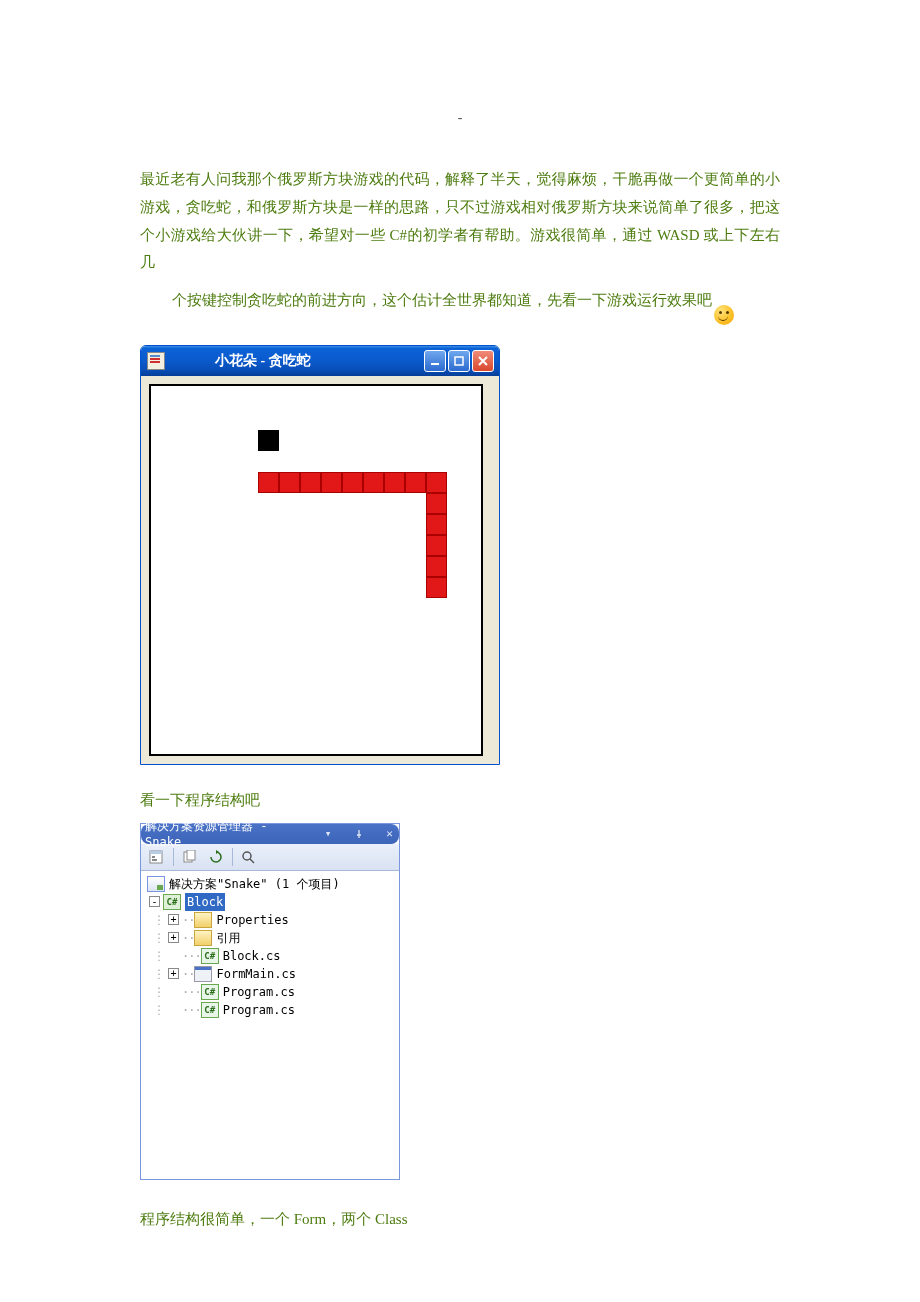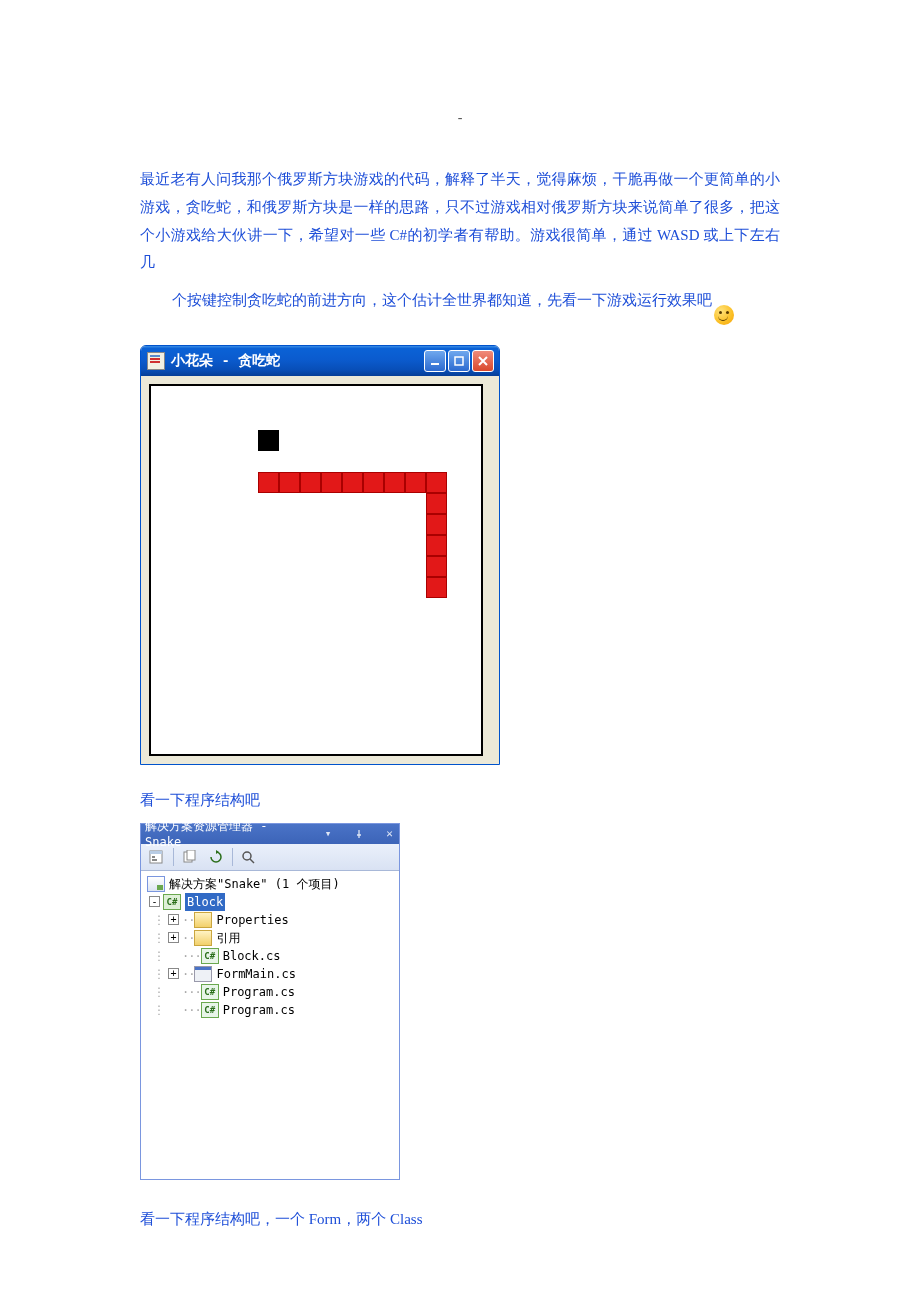--- a/index.html
+++ b/index.html
@@ -14,21 +14,21 @@
     box-sizing: border-box;
     width: 920px;
   }
   .dash-top {
     text-align: center;
     color: #555;
     font-size: 14px;
     margin-bottom: 40px;
   }
   .para {
-    color: #1d4ed8;
+    color: #4d7c0f;
     font-size: 15px;
     line-height: 1.85;
     text-align: justify;
     margin: 0 0 10px 0;
   }
   .para.inline {
     display: inline;
   }
   .emoji-wrap {
     display: flex;
@@ -92,25 +92,26 @@
   .title-icon::after {
     content: '';
     position: absolute;
     left: 2px; top: 5px;
     width: 10px; height: 2px;
     background: #d03030;
     box-shadow: 0 3px 0 #d03030, 0 -3px 0 #5a8acc;
   }
   .title-text {
     color: #fff;
-    font-family: Liberation Mono, monospace;
+    font-family: Liberation Serif, serif;
     font-size: 14px;
     font-weight: bold;
     flex: 1;
     white-space: nowrap;
+    margin-left: 44px;
   }
   .win-btns {
     display: flex;
     gap: 2px;
   }
   .win-btn {
     width: 22px; height: 22px;
     border-radius: 3px;
     border: 1px solid #fff;
     background: linear-gradient(to bottom, #6fa8ee, #2c6ad0);
@@ -154,20 +155,21 @@
   .sln-title {
     height: 20px;
     background: linear-gradient(to bottom, #4a73c7, #3c64b8);
     color: #ffffff;
     font-family: "NSimSun","SimSun",monospace;
     font-size: 12px;
     display: flex;
     align-items: center;
     padding: 0 4px;
     gap: 20px;
+    border-radius: 8px;
   }
   .sln-title .spacer { flex: 1; }
   .sln-title-btn {
     width: 13px; height: 13px;
     display: flex; align-items: center; justify-content: center;
     color: #dfe6f5;
     font-size: 11px;
   }
   .sln-toolbar {
     height: 26px;
@@ -401,15 +403,15 @@
         <span class="dots">⋮</span>
         <span class="indent" style="width:4px"></span>
         <span class="expander blank"></span>
         <span class="dots">···</span>
         <span class="node-icon ic-cs">C#</span>
         <span class="tree-label">Program.cs</span>
       </div>
     </div>
   </div>
 
-  <p class="para" style="margin-top:26px;">看一下程序结构吧，一个 Form，两个 Class</p>
+  <p class="para" style="margin-top:26px;">程序结构很简单，一个 Form，两个 Class</p>
 
 </div>
 
 </body></html>

